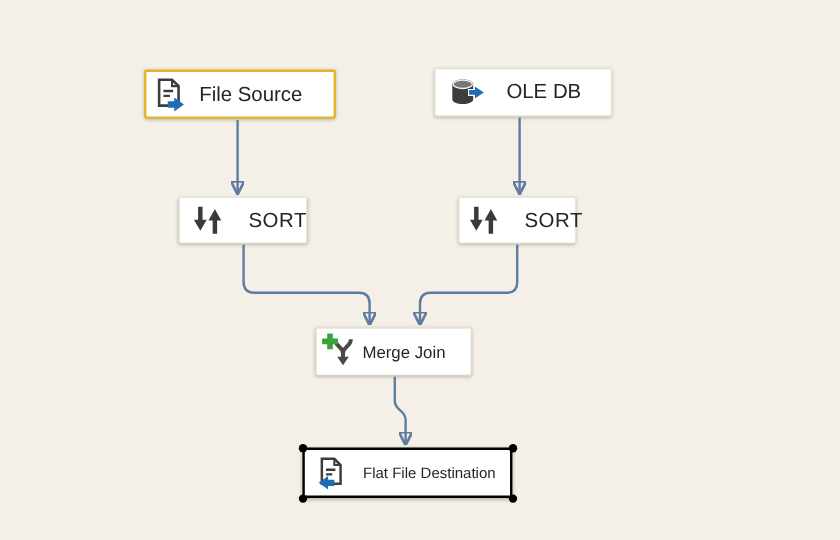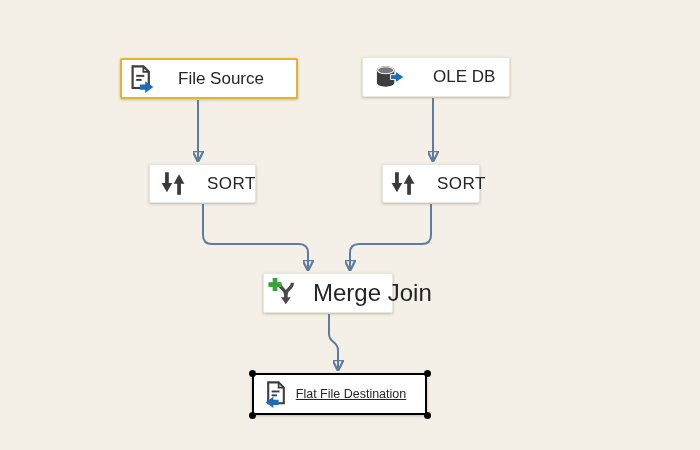--- a/index.html
+++ b/index.html
@@ -17,32 +17,32 @@
     background:#ffffff;
     display:flex;align-items:center;
     box-sizing:border-box;
     border:1px solid #e9e6dc;
     border-radius:2px;
     box-shadow:0 1px 3px rgba(125,118,98,0.45);
     color:#252525;
   }
   .node .icon{display:flex;align-items:center;justify-content:center;flex:0 0 auto;}
   .node .label{white-space:nowrap;}
-  .node-file-source{left:120px;top:58px;width:178px;height:41px;border:2px solid #e3b42e;padding-left:7px;gap:12px;}
+  .node-file-source{left:120px;top:58px;width:160px;height:41px;border:2px solid #e3b42e;padding-left:7px;}
   .node-file-source .label{font-size:17px;margin-left:10px;}
   .node-ole-db{left:362px;top:57px;width:148px;height:40px;padding-left:11px;}
-  .node-ole-db .label{font-size:17px;margin-left:28px;}
+  .node-ole-db .label{font-size:17px;margin-left:17px;}
   .node-sort{width:107px;height:39px;padding-left:9px;}
   .node-sort-left{left:149px;top:164px;}
   .node-sort-right{left:382px;top:164px;width:98px;padding-left:6px;}
   .node-sort .label{font-size:17px;margin-left:20px;letter-spacing:0.5px;}
   .node-merge-join{left:263px;top:273px;width:130px;height:40px;padding-left:3px;}
-  .node-merge-join .label{font-size:24px;margin-left:14px;}
+  .node-merge-join .label{font-size:14px;margin-left:3px;}
   .node-flat-file-destination{left:252px;top:373px;width:175px;height:42px;border:2px solid #000000;padding-left:9px;}
-  .node-flat-file-destination .label{font-size:12.5px;flex:1;text-align:center;padding-right:12px;text-decoration:underline;}
+  .node-flat-file-destination .label{font-size:12.5px;flex:1;text-align:right;padding-right:12px;}
   .handle{
     position:absolute;width:7px;height:7px;background:#000;border-radius:50%;
   }
   .h-tl{left:248.5px;top:369.5px;}
   .h-tr{left:423.5px;top:369.5px;}
   .h-bl{left:248.5px;top:411.5px;}
   .h-br{left:423.5px;top:411.5px;}
 </style>
 </head>
 <body>

